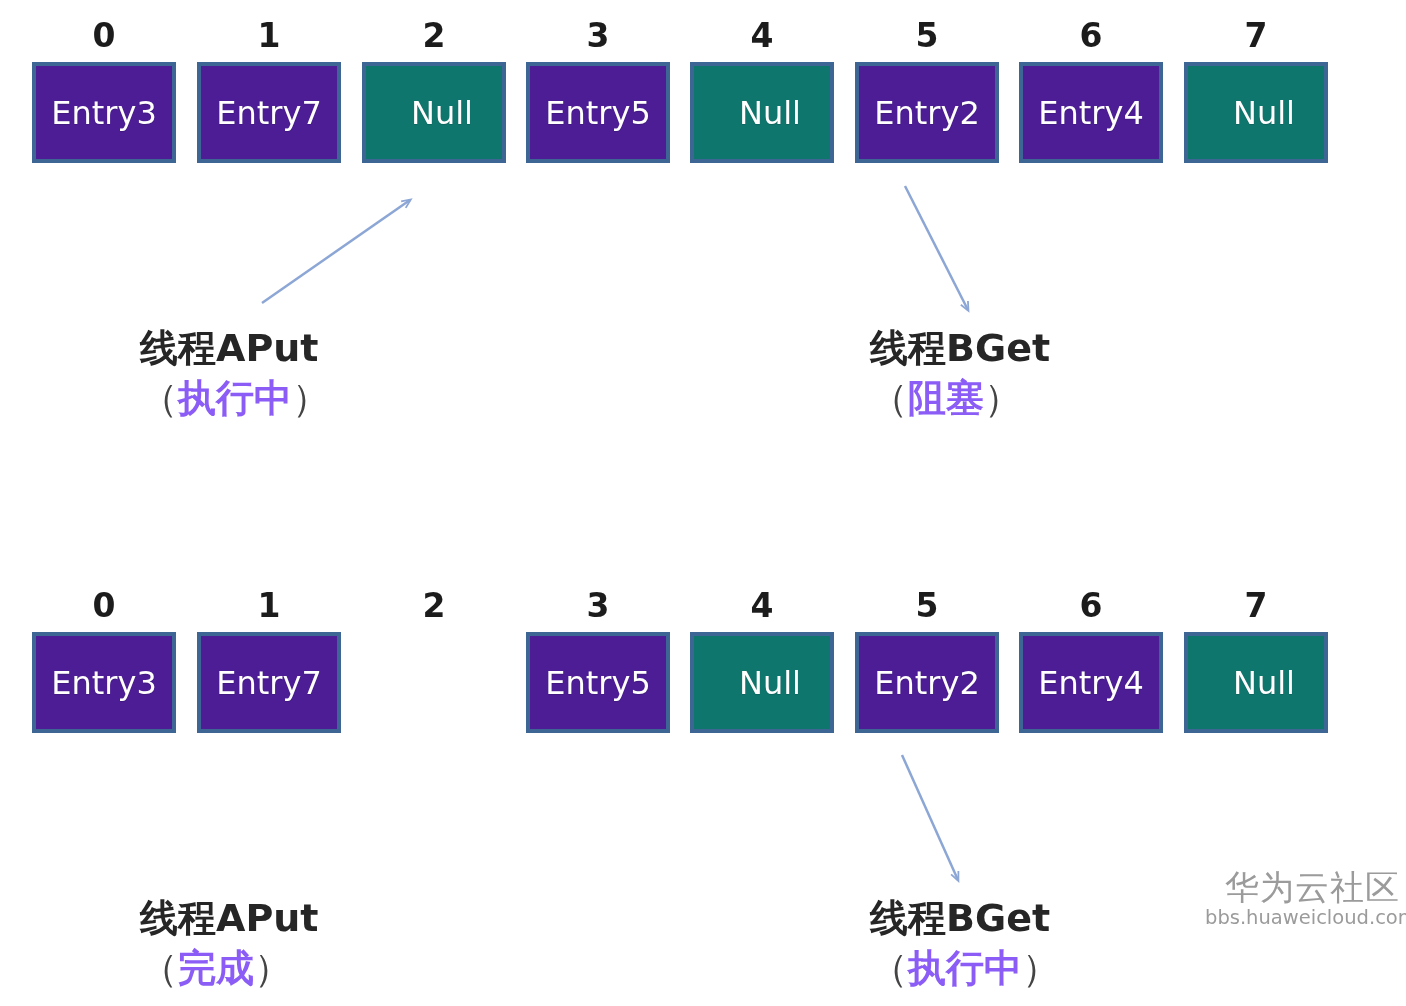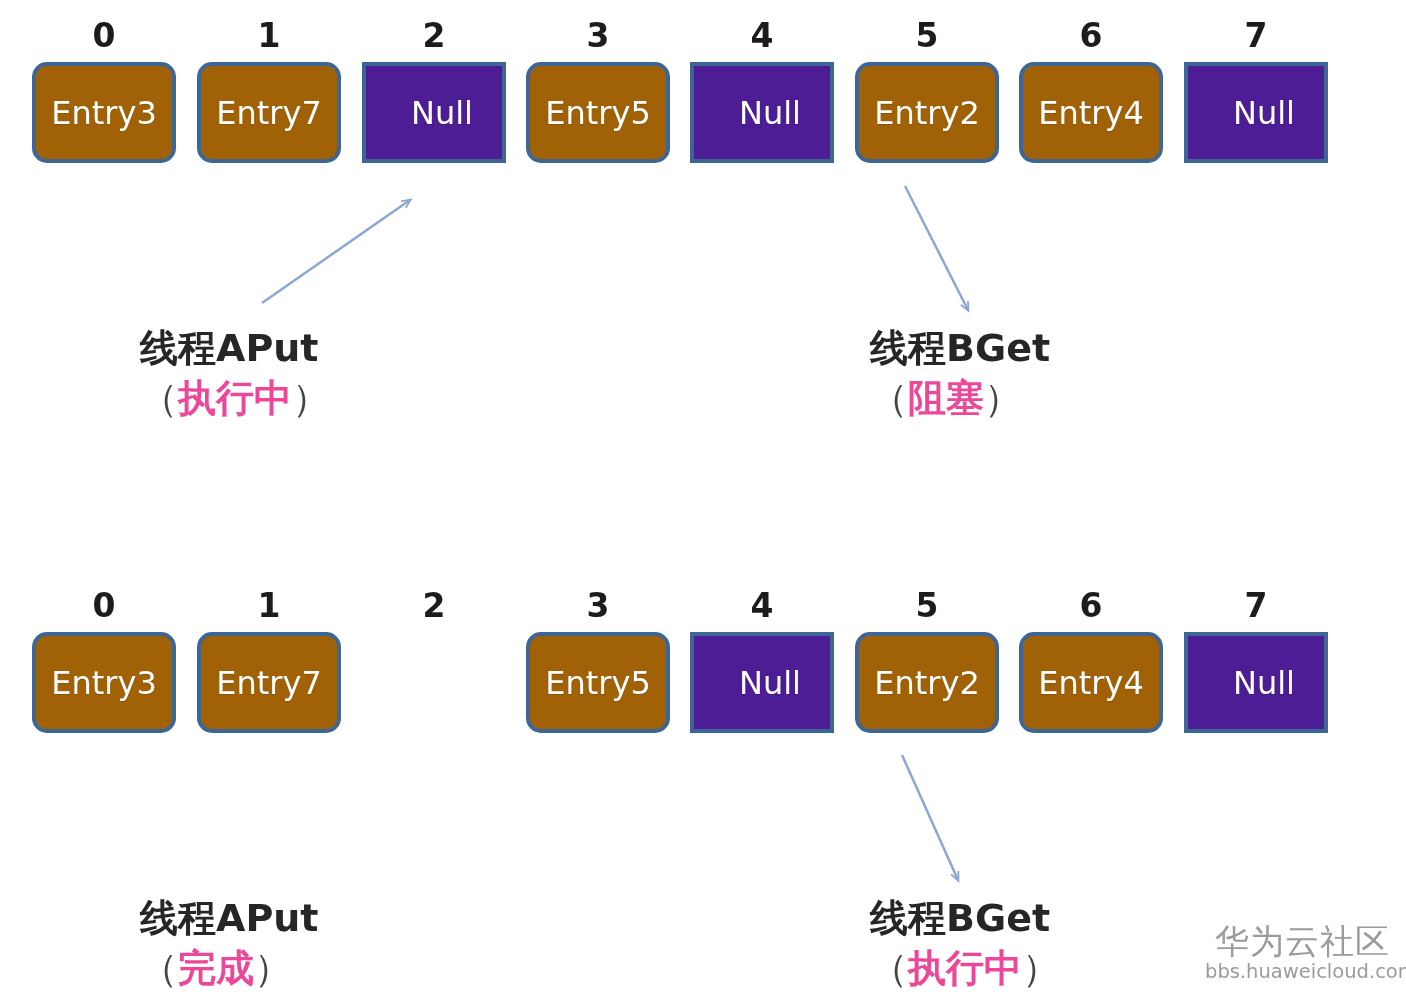--- a/index.html
+++ b/index.html
@@ -33,22 +33,22 @@
     height: 101px;
     border: 4px solid #3e6694;
     display: flex;
     align-items: center;
     justify-content: center;
     color: #ffffff;
     font-size: 32px;
     font-family: "DejaVu Sans", "Liberation Sans", sans-serif;
     text-shadow: 0 1px 1px rgba(0,0,0,0.15);
   }
-  .box[data-type="green"] { background: #a16207; border-radius: 15px; }
-  .box[data-type="blue"]  { background: #4c1d95; padding-left: 16px; }
+  .box[data-type="green"] { background: #4c1d95; }
+  .box[data-type="blue"]  { background: #0f766e; padding-left: 16px; }
 
   
   #arrow-layer {
     position: absolute;
     left: 0; top: 0;
     width: 1406px; height: 1006px;
     pointer-events: none;
   }
   #arrow-layer line {
     stroke: #8ca6d5;
@@ -64,29 +64,29 @@
     line-height: 48px;
     white-space: nowrap;
   }
   .thread-label .op { }
   .thread-label .status-line {
     font-size: 38px;
     font-weight: bold;
     margin-top: 2px;
   }
   .thread-label .paren { color: #444444; font-weight: normal; }
-  .thread-label .status-text { color: #ec4899; margin-top: 37px; }
+  .thread-label .status-text { color: #8b5cf6; margin-top: 37px; }
 
   
   .watermark {
     position: absolute;
     left: 1205px;
-    top: 922px;
+    top: 868px;
     width: 195px;
-    text-align: center;
+    text-align: right;
     color: #9b9b9b;
   }
   .watermark .wm-title {
     font-size: 34px;
     letter-spacing: 1px;
     line-height: 38px;
   }
   .watermark .wm-url {
     font-size: 19.5px;
     line-height: 24px;

